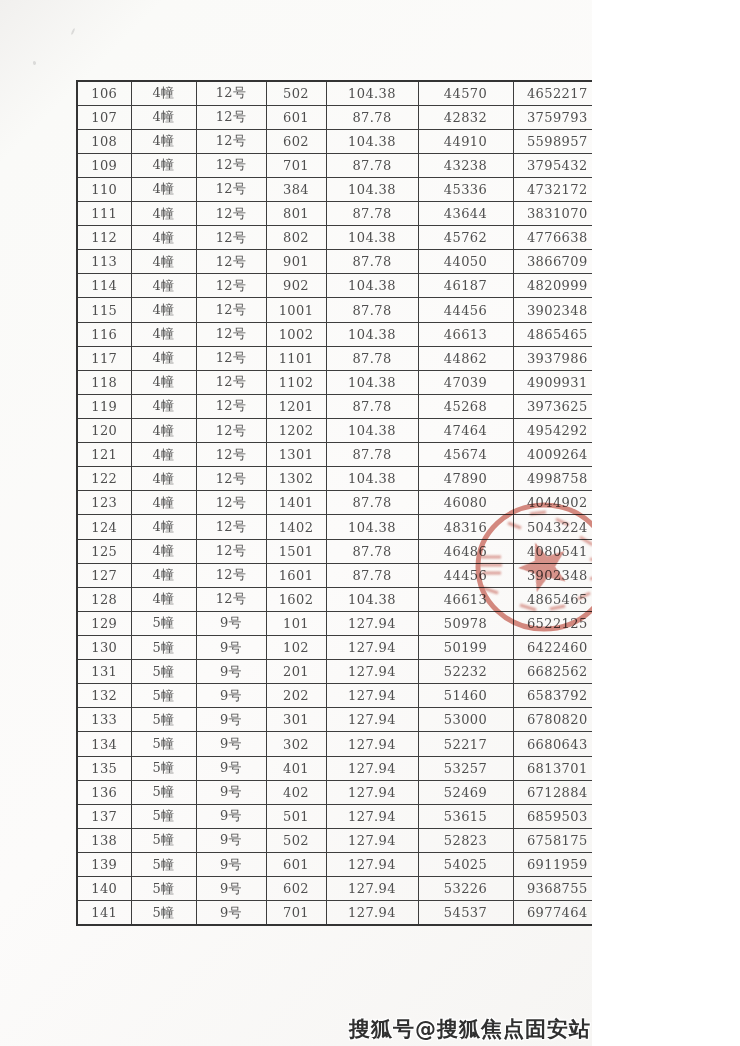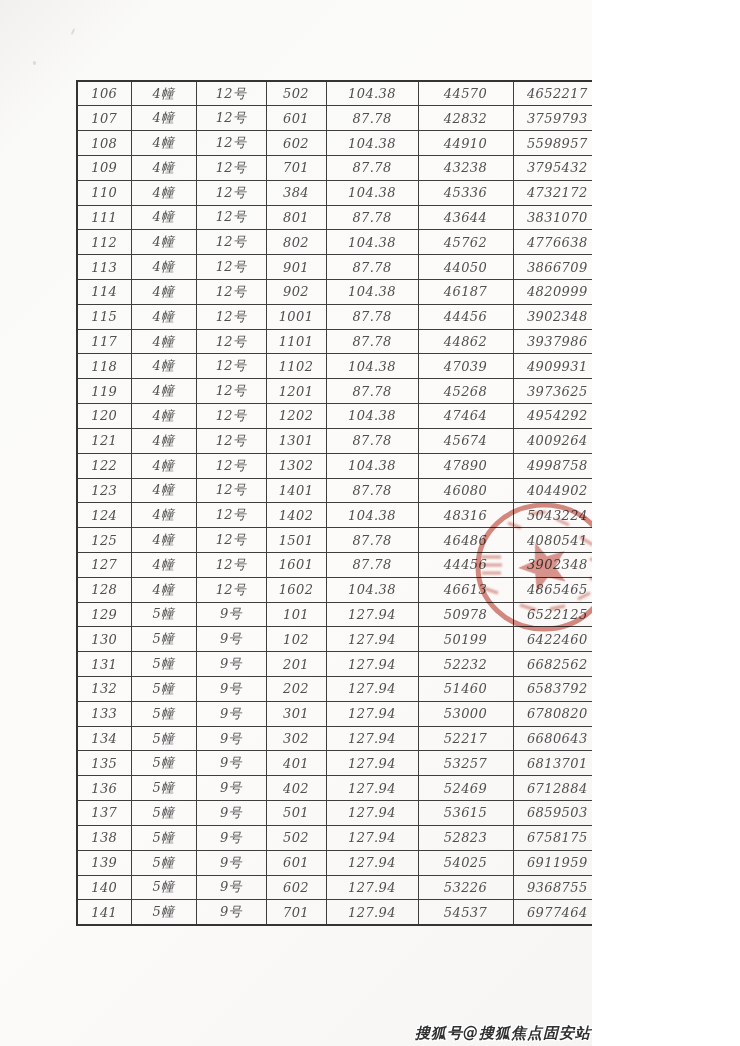--- a/index.html
+++ b/index.html
@@ -1,21 +1,20 @@
 <!DOCTYPE html>
 <html><head>
 <meta charset="utf-8">
 <style>
   * { margin:0; padding:0; box-sizing:border-box; }
   html,body { width:740px; height:1046px; }
   .page {
     position:relative; width:592px; height:1046px; overflow:hidden;
     background: linear-gradient(135deg, #f1f0ee 0%, #fafaf8 10%, #fcfbfa 55%, #f6f5f3 100%);
     font-family:"DejaVu Serif","Liberation Serif",serif;
-    font-style:italic;
   }
   table.price {
     position:absolute; left:76px; top:80px; width:525px; height:846px;
     border-collapse:collapse; table-layout:fixed;
   }
   table.price td {
     border:1.5px solid #3e3e3e;
     text-align:center; vertical-align:middle;
     font-size:13px; color:#4f4f4f; letter-spacing:0.4px;
     font-family:"DejaVu Serif","Liberation Serif",serif;
@@ -26,21 +25,21 @@
   col.c1{width:54px} col.c2{width:65px} col.c3{width:70px}
   col.c4{width:60px} col.c5{width:92px} col.c6{width:95px} col.c7{width:89px}
 
   .seal { position:absolute; mix-blend-mode:multiply; pointer-events:none; }
   .seal-upper { left:468px; top:497px; opacity:0.62; }
   .seal-lower { left:594px; top:735px; opacity:0.5; }
 
   .watermark {
     position:absolute; right:1px; bottom:3px;
     font-family:"DejaVu Sans","Liberation Sans",sans-serif;
-    font-weight:700; font-size:15px; letter-spacing:1px; color:#303030;
+    font-weight:700; font-size:21px; letter-spacing:1px; color:#303030;
     text-shadow:-1px -1px 0 #fff, 1px -1px 0 #fff, -1px 1px 0 #fff,
                  1px 1px 0 #fff, 0 0 3px #fff, 0 0 5px #fff;
   }
   .speck { position:absolute; background:#9a9a9a; opacity:0.3; border-radius:50%; }
   .speck-a { left:72px; top:28px; width:2px; height:7px; transform:rotate(25deg); }
   .speck-b { left:33px; top:61px; width:3px; height:4px; transform:rotate(-15deg); }
 </style>
 </head>
 <body>
 
@@ -142,20 +141,29 @@
           <td>4820999</td>
         </tr>
         <tr>
           <td>115</td>
           <td>4幢</td>
           <td>12号</td>
           <td>1001</td>
           <td>87.78</td>
           <td>44456</td>
           <td>3902348</td>
+        </tr>
+        <tr>
+          <td>116</td>
+          <td>4幢</td>
+          <td>12号</td>
+          <td>1002</td>
+          <td>104.38</td>
+          <td>46613</td>
+          <td>4865465</td>
         </tr>
         <tr>
           <td>117</td>
           <td>4幢</td>
           <td>12号</td>
           <td>1101</td>
           <td>87.78</td>
           <td>44862</td>
           <td>3937986</td>
         </tr>

